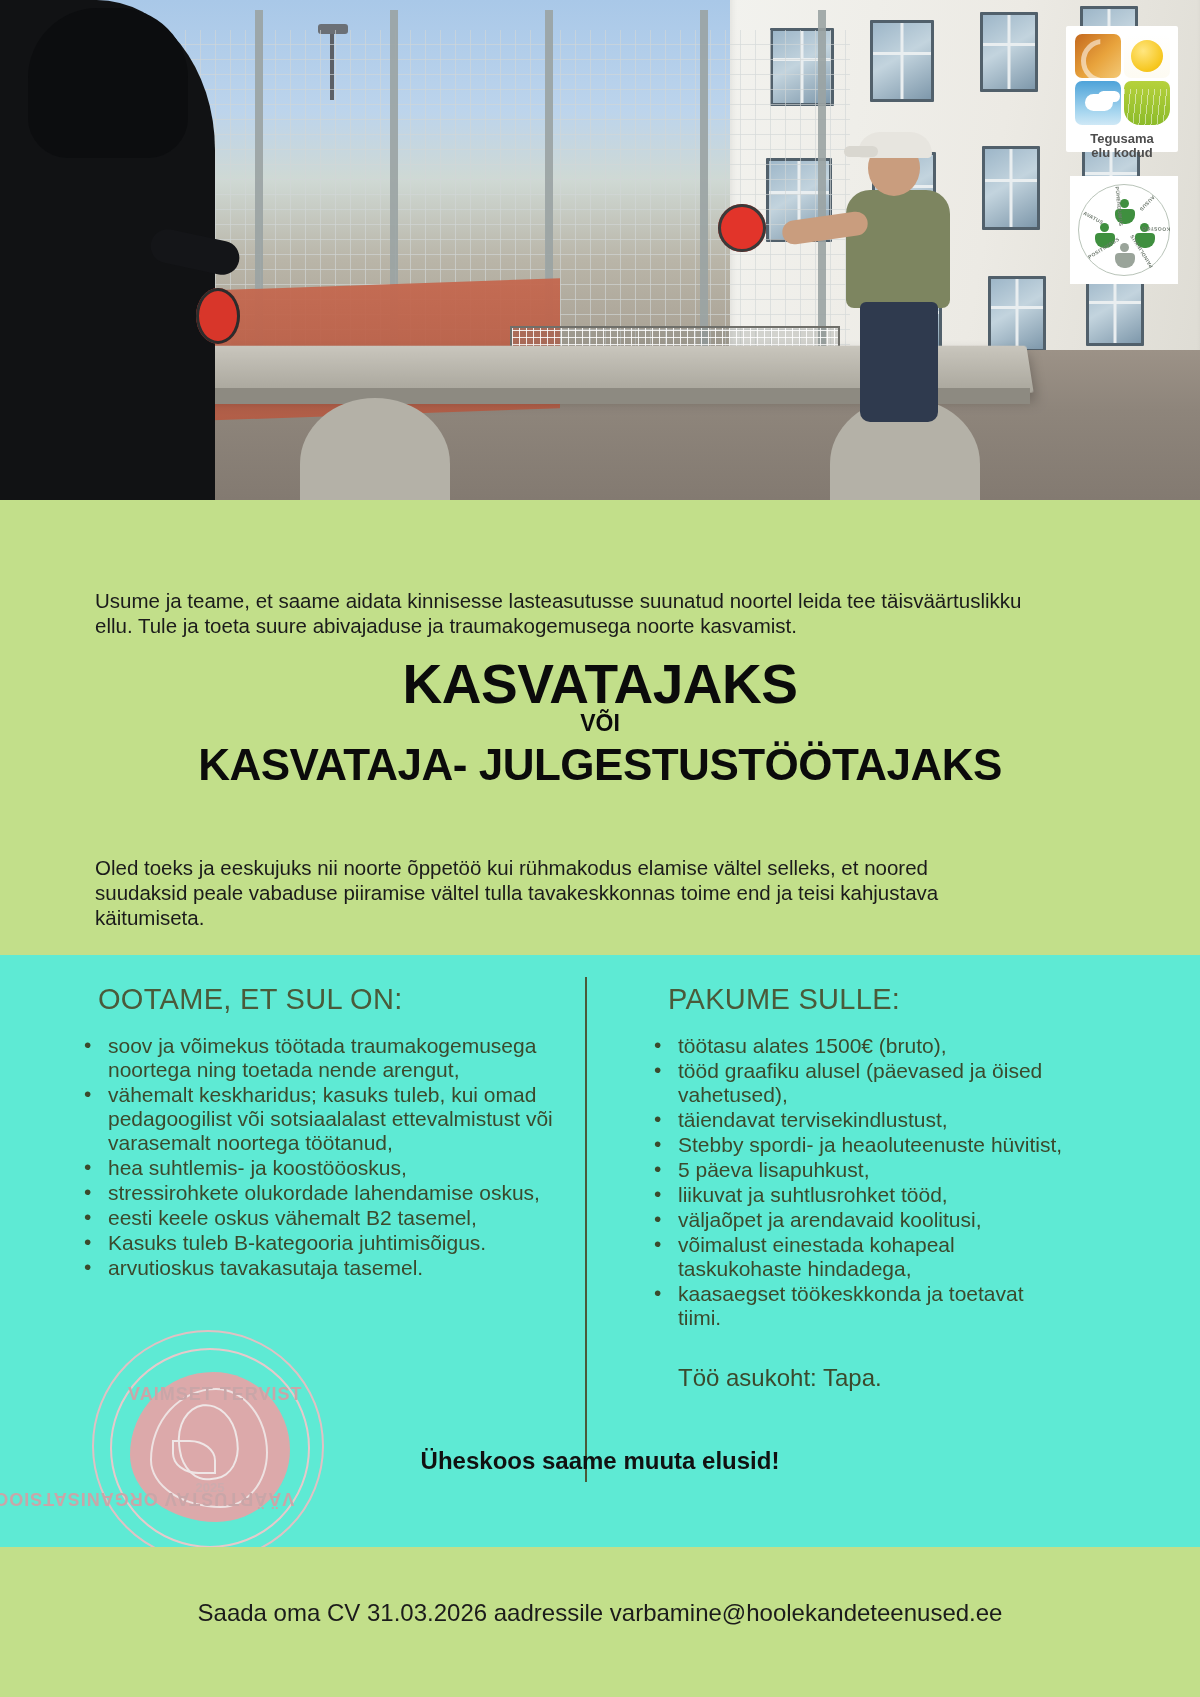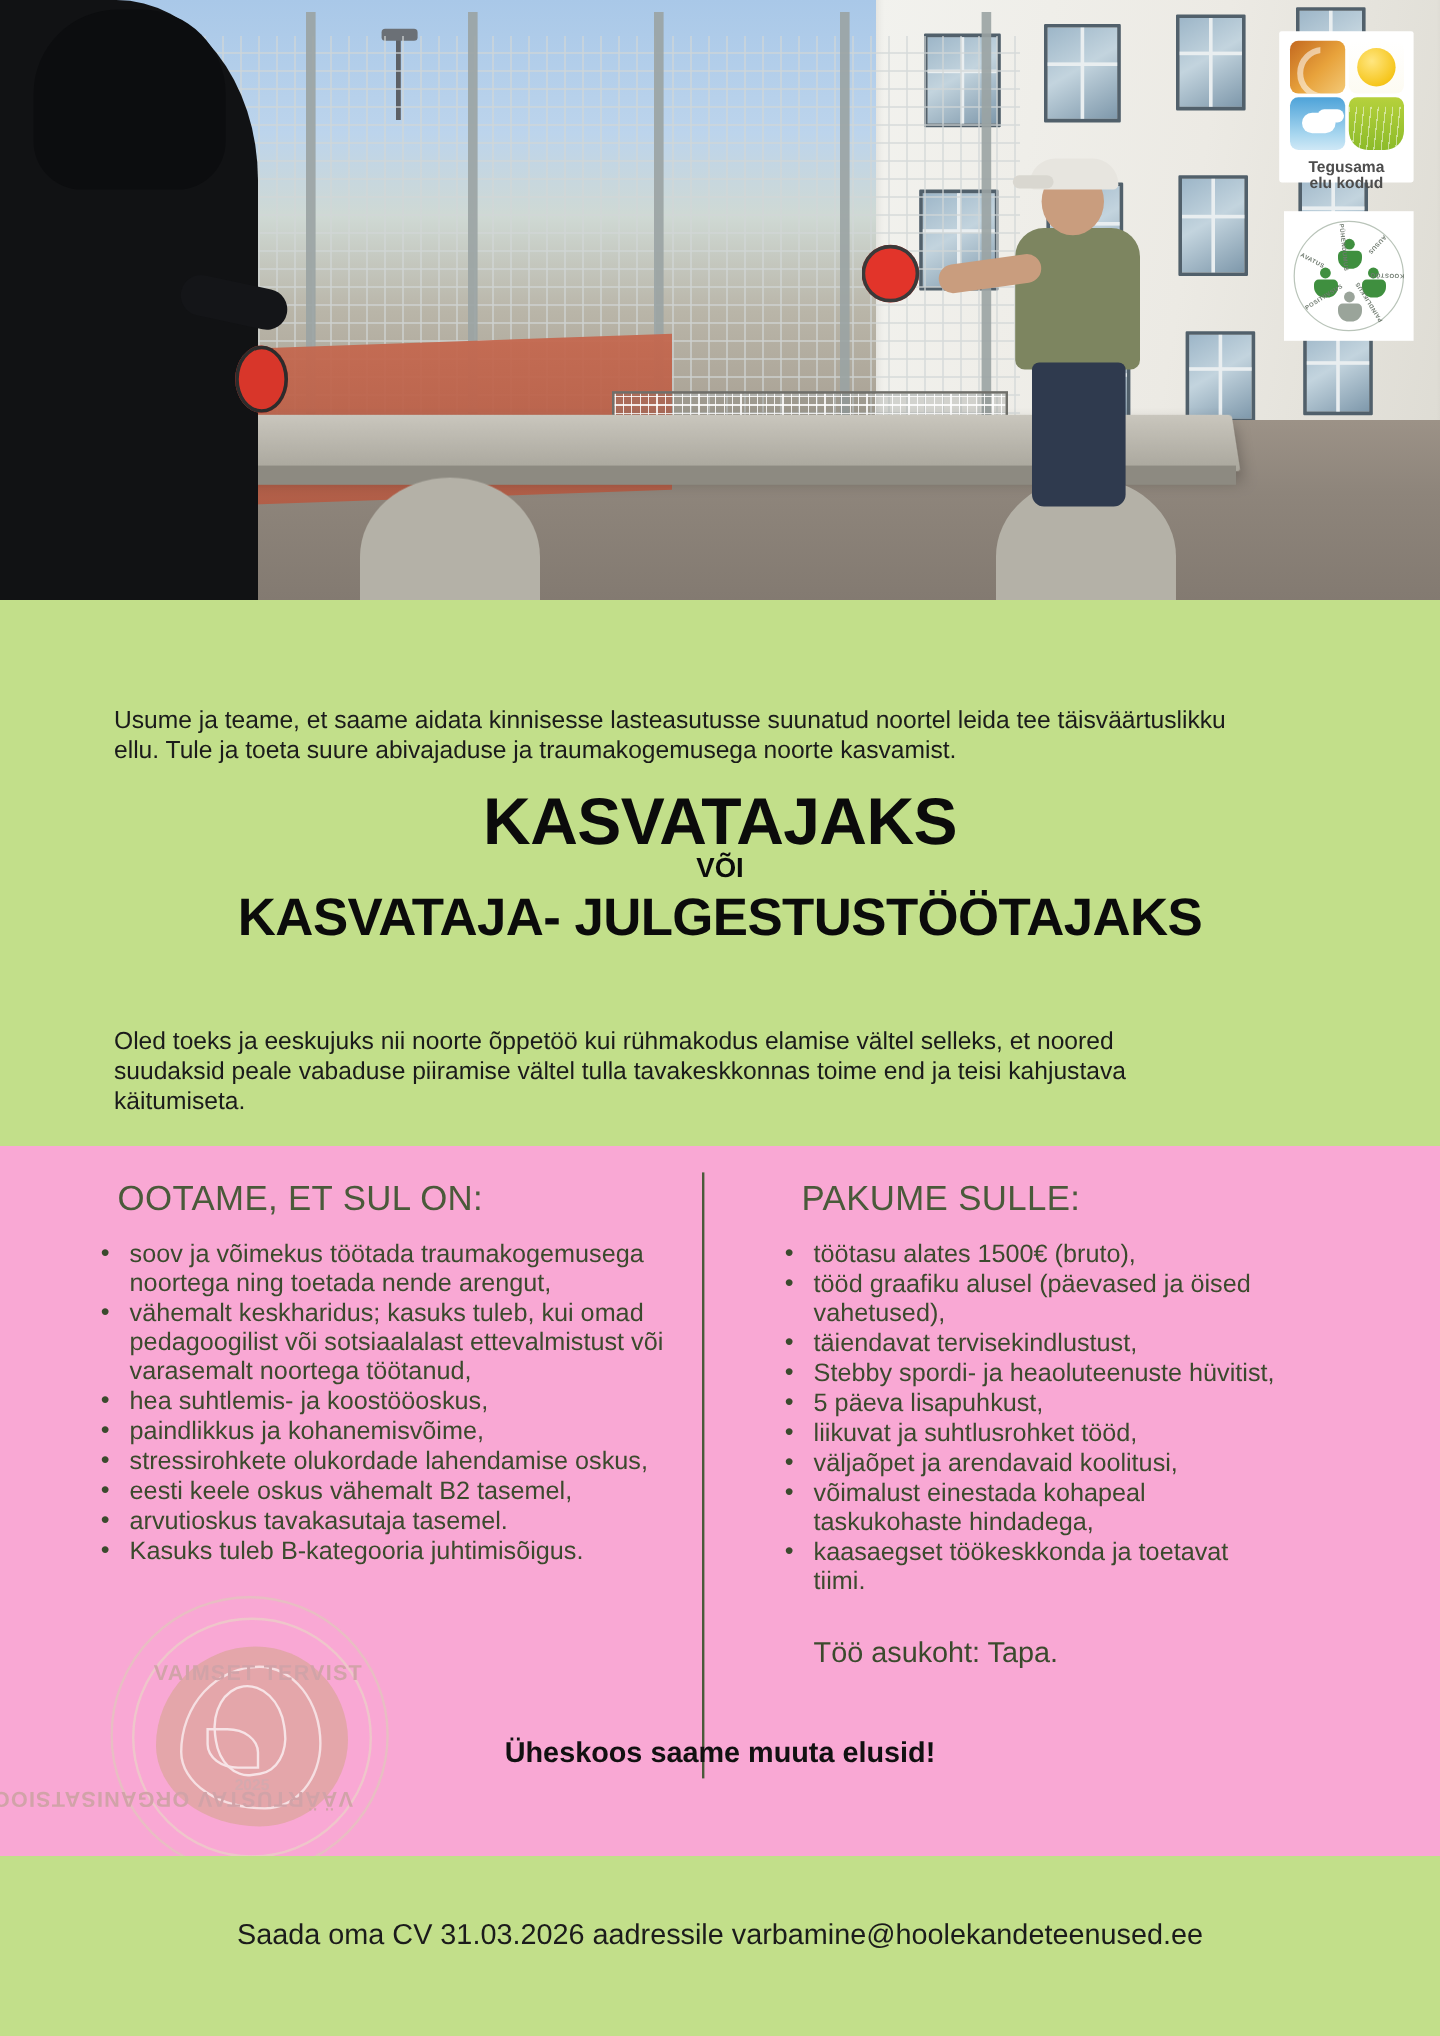--- a/index.html
+++ b/index.html
@@ -124,21 +124,21 @@
   .intro{top:88px;}
   .intro2{top:355px;}
   .h-main{position:absolute;left:0;top:152px;width:1200px;text-align:center;
     font-size:55px;font-weight:700;letter-spacing:-.5px;color:#0b0b0b;}
   .h-voi{position:absolute;left:0;top:210px;width:1200px;text-align:center;
     font-size:23px;font-weight:700;color:#0b0b0b;}
   .h-main2{position:absolute;left:0;top:240px;width:1200px;text-align:center;
     font-size:44px;font-weight:700;letter-spacing:-.5px;color:#0b0b0b;}
 
   
-  .body-area{position:absolute;left:0;top:955px;width:1200px;height:592px;background:#f9a8d4;}
+  .body-area{position:absolute;left:0;top:955px;width:1200px;height:592px;background:#5eead4;}
   .divider{position:absolute;left:585px;top:22px;width:2px;height:505px;background:#4a5a3a;}
   .col{position:absolute;top:0;color:#38452c;}
   .col.left{left:70px;width:500px;}
   .col.right{left:640px;width:430px;}
   .col-h{font-size:29px;letter-spacing:.3px;color:#4a5a3a;margin:28px 0 18px 28px;}
   ul.items{list-style:none;}
   ul.items li{position:relative;padding-left:38px;font-size:21px;line-height:24px;margin-bottom:1px;color:#3b4a2d;}
   ul.items li::before{content:"•";position:absolute;left:14px;top:-1px;font-size:21px;color:#3b4a2d;}
   .loc{margin:34px 0 0 38px;font-size:24px;color:#3b4a2d;}
   .tagline{position:absolute;left:0;top:492px;width:1200px;text-align:center;
@@ -273,25 +273,24 @@
 
   <div class="body-area">
     <div class="divider"></div>
 
     <div class="col left">
       <div class="col-h">OOTAME, ET SUL ON:</div>
       <ul class="items">
         <li>soov ja võimekus töötada traumakogemusega noortega ning toetada nende arengut,</li>
         <li>vähemalt keskharidus; kasuks tuleb, kui omad pedagoogilist või sotsiaalalast ettevalmistust või varasemalt noortega töötanud,</li>
         <li>hea suhtlemis- ja koostööoskus,</li>
-        <li>paindlikkus ja kohanemisvõime,</li>
         <li>stressirohkete olukordade lahendamise oskus,</li>
         <li>eesti keele oskus vähemalt B2 tasemel,</li>
+        <li>Kasuks tuleb B-kategooria juhtimisõigus.</li>
         <li>arvutioskus tavakasutaja tasemel.</li>
-        <li>Kasuks tuleb B-kategooria juhtimisõigus.</li>
       </ul>
     </div>
 
     <div class="col right">
       <div class="col-h">PAKUME SULLE:</div>
       <ul class="items">
         <li>töötasu alates 1500€ (bruto),</li>
         <li>tööd graafiku alusel (päevased ja öised vahetused),</li>
         <li>täiendavat tervisekindlustust,</li>
         <li>Stebby spordi- ja heaoluteenuste hüvitist,</li>

